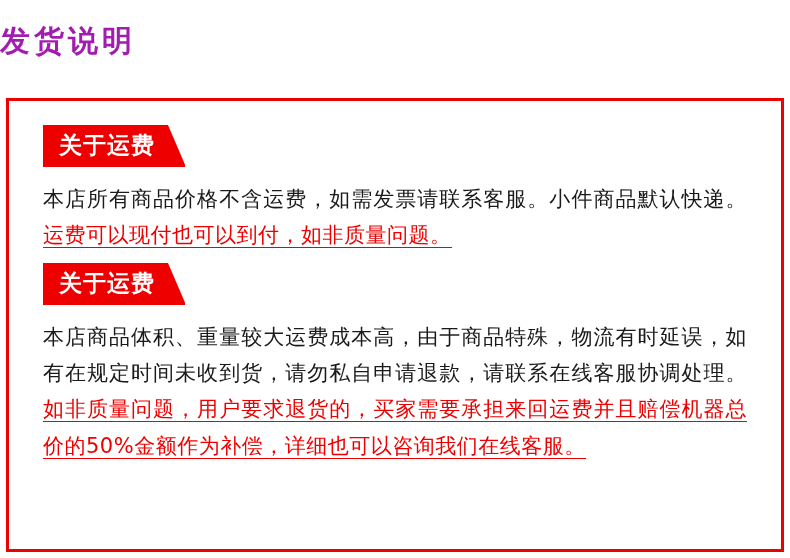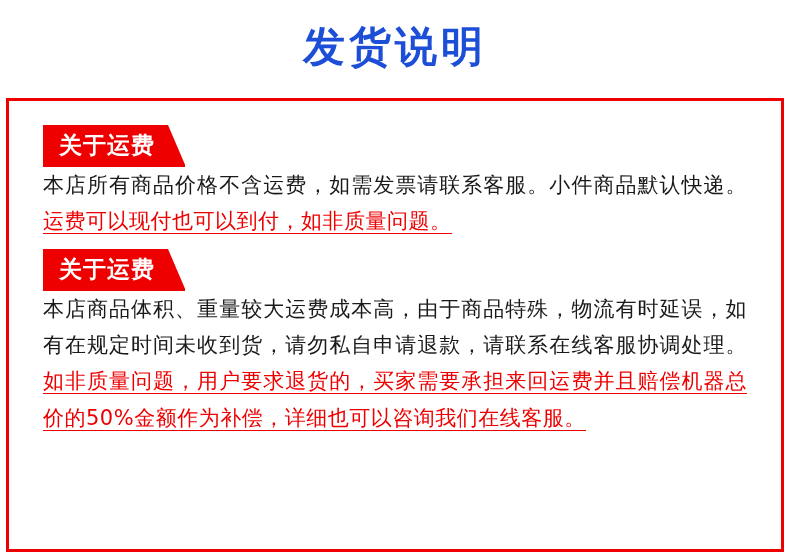--- a/index.html
+++ b/index.html
@@ -14,23 +14,23 @@
     overflow: hidden;
   }
   .page {
     position: relative;
     width: 790px;
     height: 558px;
     box-sizing: border-box;
     background: #ffffff;
   }
   .title {
-    text-align: center;
-    color: #1d4ed8;
-    font-size: 42px;
+    text-align: left;
+    color: #a21caf;
+    font-size: 30px;
     font-weight: bold;
     letter-spacing: 4px;
     line-height: 1;
     padding-top: 26px;
     padding-bottom: 22px;
     font-family: "DejaVu Sans", "Liberation Sans", sans-serif;
   }
   .frame {
     position: absolute;
     left: 6px;
@@ -40,20 +40,21 @@
     border: 3px solid #ee0000;
     box-sizing: border-box;
     padding: 24px 34px 10px 34px;
   }
   .section {
     margin-bottom: 10px;
   }
   .tag-wrap {
     position: relative;
     display: inline-block;
+    margin-bottom: 14px;
   }
   .tag {
     position: relative;
     display: inline-block;
     background: #ee0000;
     color: #ffffff;
     font-size: 23px;
     font-weight: bold;
     line-height: 1;
     padding: 9px 30px 10px 16px;

